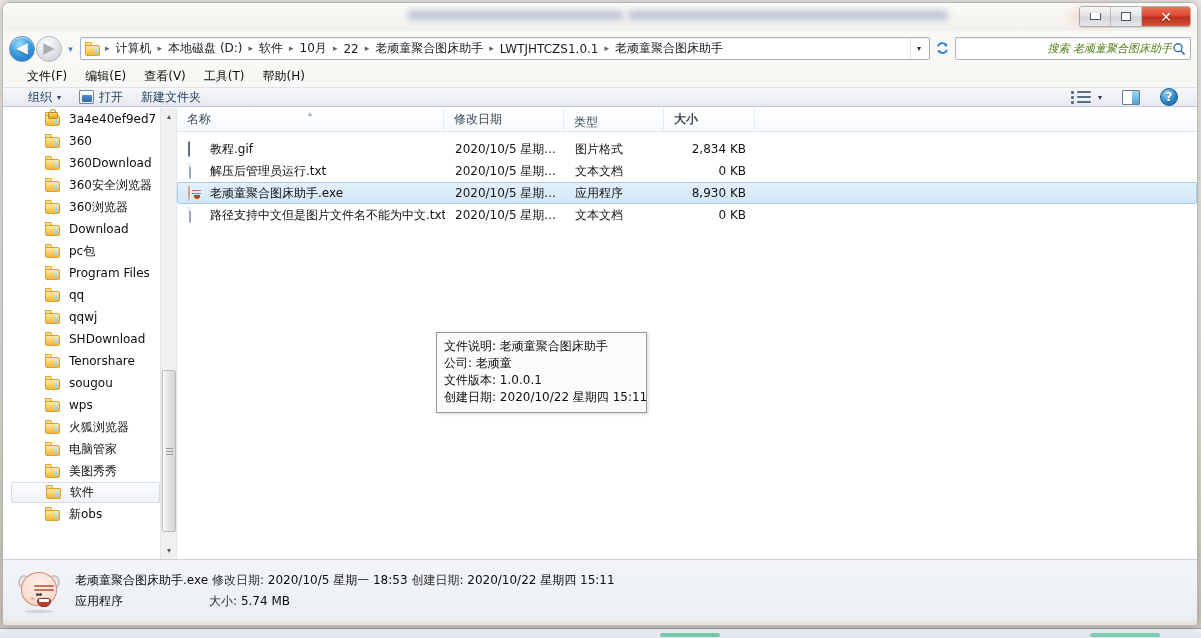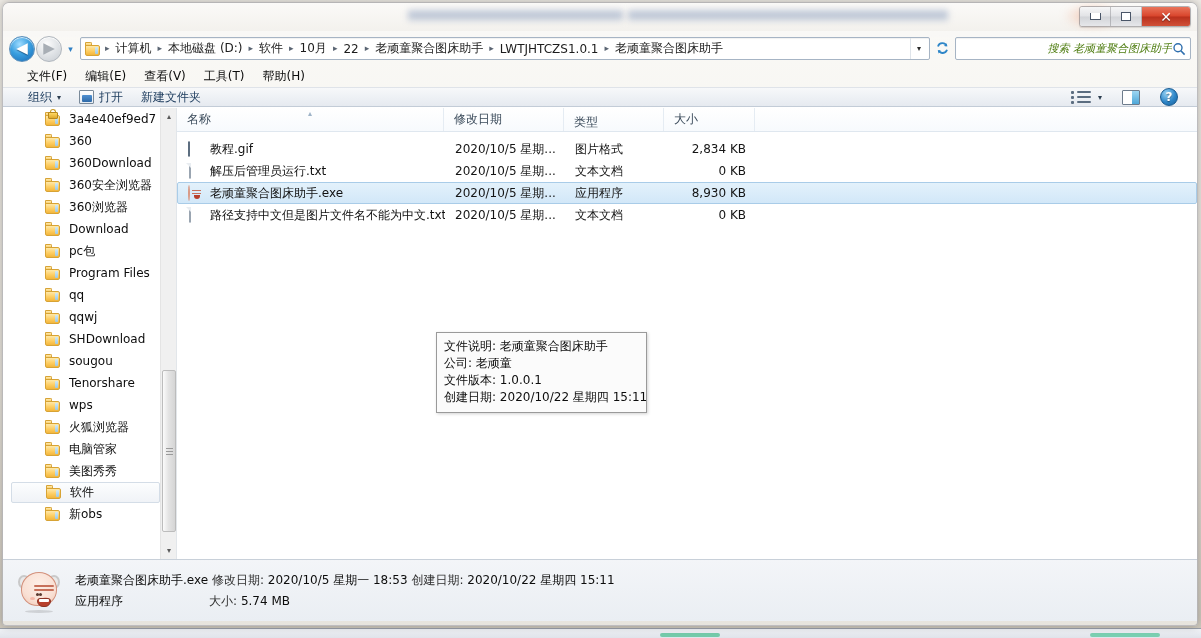--- a/index.html
+++ b/index.html
@@ -307,21 +307,21 @@
     font-size: 12px; position: relative;
     border-right: 1px solid #e5ecf3;
   }
   .col-sortmark {
     position: absolute; left: 50%; top: 1px; transform: translateX(-50%);
     color: #9fb4c8; font-size: 8px;
   }
   .col.name { width: 267px; flex: 0 0 auto; }
   .col.date { width: 120px; flex: 0 0 auto; }
   .col.type { width: 100px; flex: 0 0 auto; align-items: flex-end; }
-  .col.size { width: 91px; flex: 0 0 auto; justify-content: flex-start; }
+  .col.size { width: 91px; flex: 0 0 auto; justify-content: flex-start; font-weight: bold; }
   .col.spare { flex: 1 1 auto; border-right: none; }
 
   .row {
     display: flex; height: 22px; align-items: center;
     border: 1px solid transparent;
   }
   .row.sel {
     background: linear-gradient(180deg,#e3f1fb 0%, #d2e7f8 100%);
     border: 1px solid #a9cce8;
     border-radius: 2px;
@@ -657,29 +657,29 @@
                 <span class="fi-spine"></span>
               </span>
               <span>SHDownload</span>
             </div>
             <div class="tree-item">
               <span class="tree-folder fi">
                 <span class="fi-tab"></span>
                 <span class="fi-body"></span>
                 <span class="fi-spine"></span>
               </span>
+              <span>Tenorshare</span>
+            </div>
+            <div class="tree-item">
+              <span class="tree-folder fi">
+                <span class="fi-tab"></span>
+                <span class="fi-body"></span>
+                <span class="fi-spine"></span>
+              </span>
               <span>sougou</span>
-            </div>
-            <div class="tree-item">
-              <span class="tree-folder fi">
-                <span class="fi-tab"></span>
-                <span class="fi-body"></span>
-                <span class="fi-spine"></span>
-              </span>
-              <span>Tenorshare</span>
             </div>
             <div class="tree-item">
               <span class="tree-folder fi">
                 <span class="fi-tab"></span>
                 <span class="fi-body"></span>
                 <span class="fi-spine"></span>
               </span>
               <span>wps</span>
             </div>
             <div class="tree-item">

